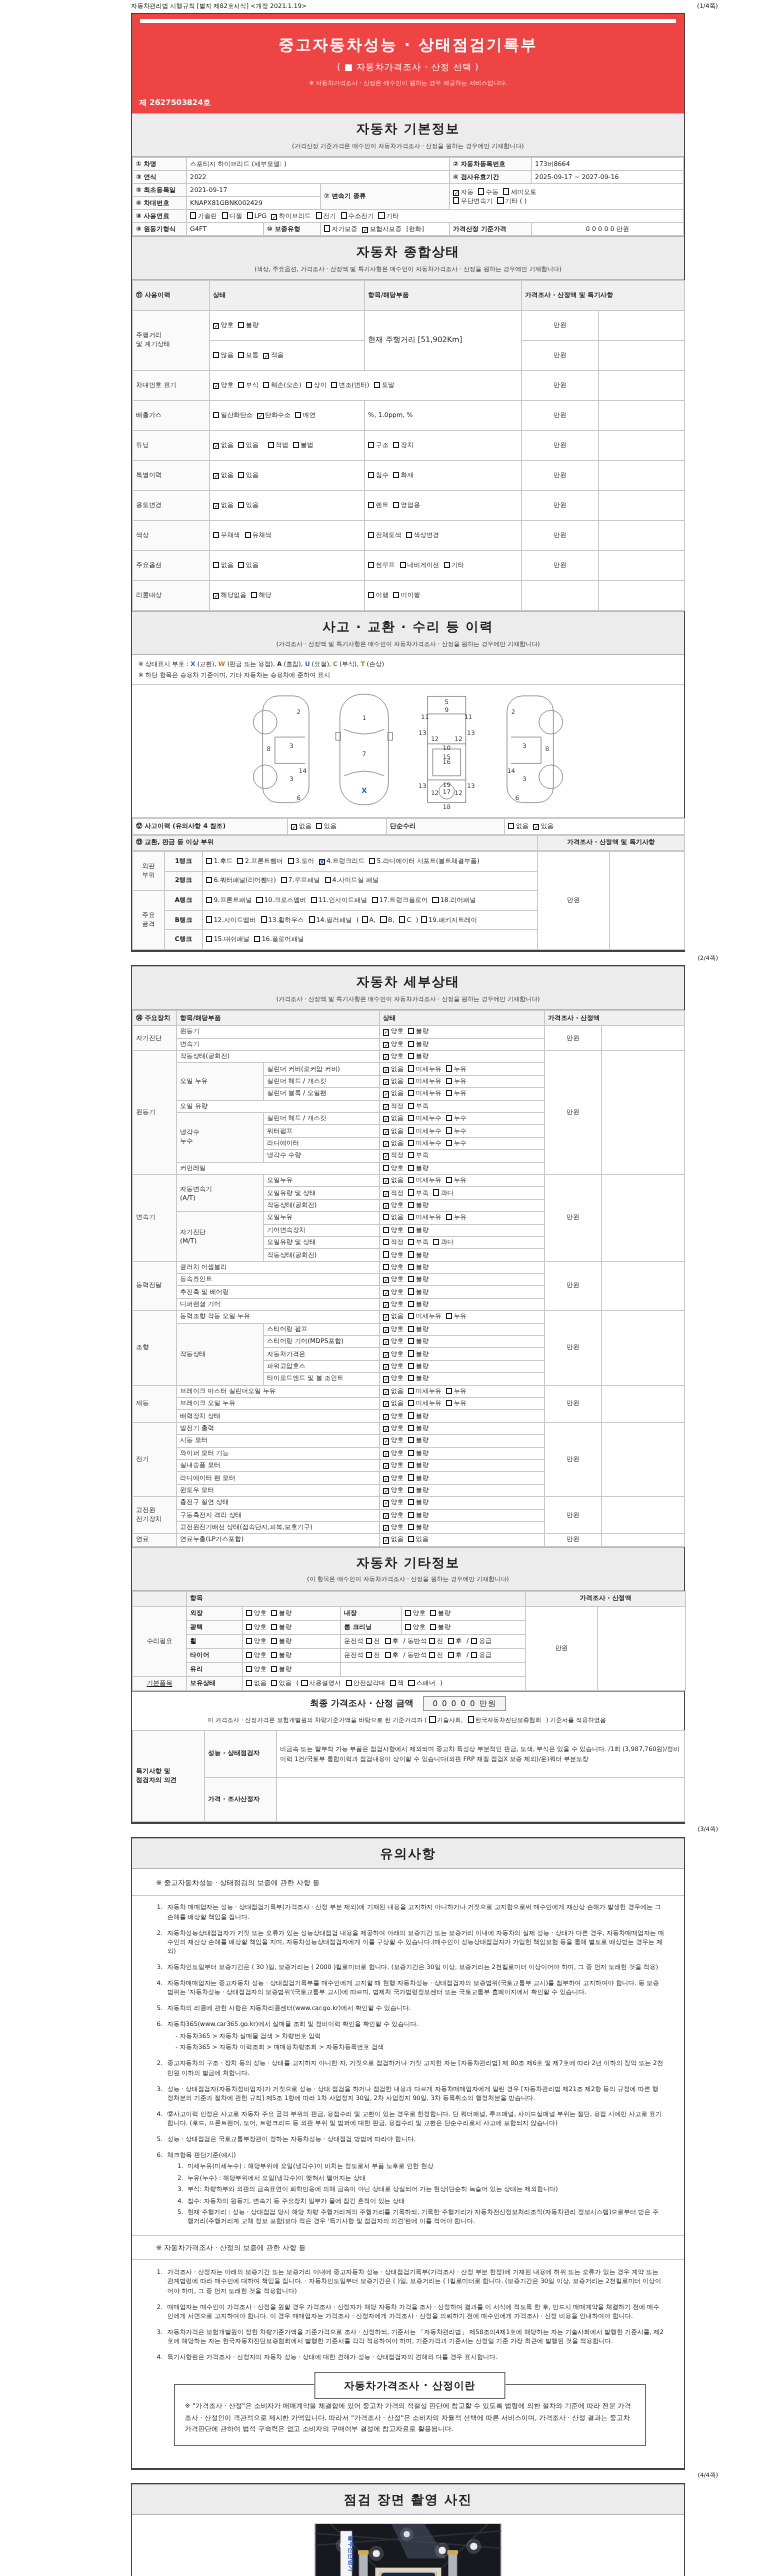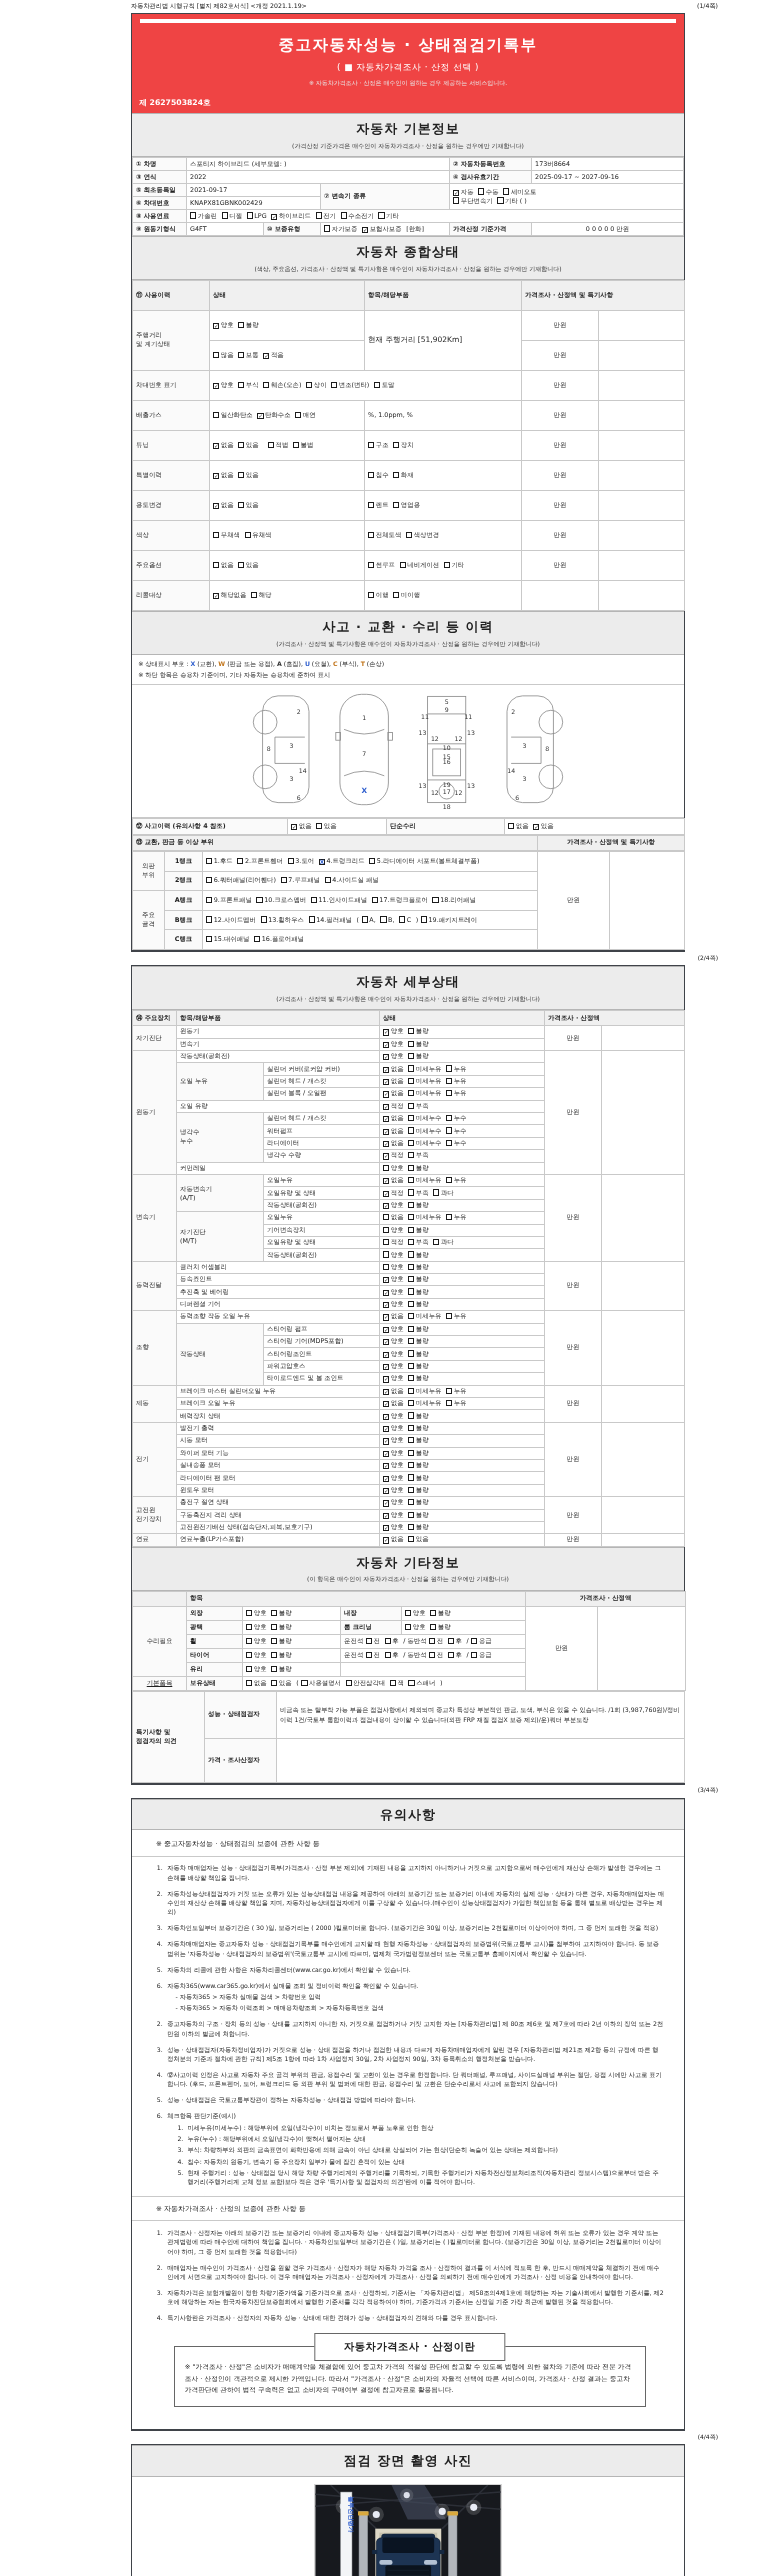--- a/index.html
+++ b/index.html
@@ -538,21 +538,21 @@
           <tr>
             <td class="c-l1" rowspan="5">작동상태</td>
             <td>스티어링 펌프</td>
             <td><span class="opt"><span class="cb">✓</span><span class="olb">양호</span></span><span class="opt"><span class="cb"></span><span class="olb">불량</span></span></td>
           </tr>
           <tr>
             <td>스티어링 기어(MDPS포함)</td>
             <td><span class="opt"><span class="cb">✓</span><span class="olb">양호</span></span><span class="opt"><span class="cb"></span><span class="olb">불량</span></span></td>
           </tr>
           <tr>
-            <td>스티어링조인트</td>
+            <td>자동차가격은</td>
             <td><span class="opt"><span class="cb">✓</span><span class="olb">양호</span></span><span class="opt"><span class="cb"></span><span class="olb">불량</span></span></td>
           </tr>
           <tr>
             <td>파워고압호스</td>
             <td><span class="opt"><span class="cb">✓</span><span class="olb">양호</span></span><span class="opt"><span class="cb"></span><span class="olb">불량</span></span></td>
           </tr>
           <tr>
             <td>타이로드엔드 및 볼 조인트</td>
             <td><span class="opt"><span class="cb">✓</span><span class="olb">양호</span></span><span class="opt"><span class="cb"></span><span class="olb">불량</span></span></td>
           </tr>
@@ -678,20 +678,25 @@
             <td colspan="2"></td>
           </tr>
           <tr>
             <td class="c-grp" style="text-align: center; text-decoration: underline;">기본품목</td>
             <td class="lbl">보유상태</td>
             <td colspan="3"><span class="opt"><span class="cb"></span><span class="olb">없음</span></span><span class="opt"><span class="cb"></span><span class="olb">있음</span></span><span class="otx">(</span><span class="opt"><span class="cb"></span><span class="olb">사용설명서</span></span><span class="opt"><span class="cb"></span><span class="olb">안전삼각대</span></span><span class="opt"><span class="cb"></span><span class="olb">잭</span></span><span class="opt"><span class="cb"></span><span class="olb">스패너</span></span><span class="otx">)</span></td>
           </tr>
         </tbody>
   </table>
 
+  <div class="finalprice">
+    <span class="fp-label">최종 가격조사 · 산정 금액</span>
+    <span class="fp-value">0  0  0  0  0 만원</span>
+    <div class="fp-note"><span class="otx">이 가격조사 · 산정가격은 보험개발원의 차량기준가액을 바탕으로 한 기준가격과 (</span><span class="opt"><span class="cb"></span><span class="olb">기술사회,</span></span><span class="opt"><span class="cb"></span><span class="olb">한국자동차진단보증협회</span></span><span class="otx">) 기준서를 적용하였음</span></div>
+  </div>
 
   <table>
     <colgroup>
           <col style="width:72px">
           <col style="width:72px">
           <col style="width:408px">
         </colgroup>
     <tbody>
           <tr>
       <td class="lbl" rowspan="2" style="white-space:pre-line">특기사항 및

